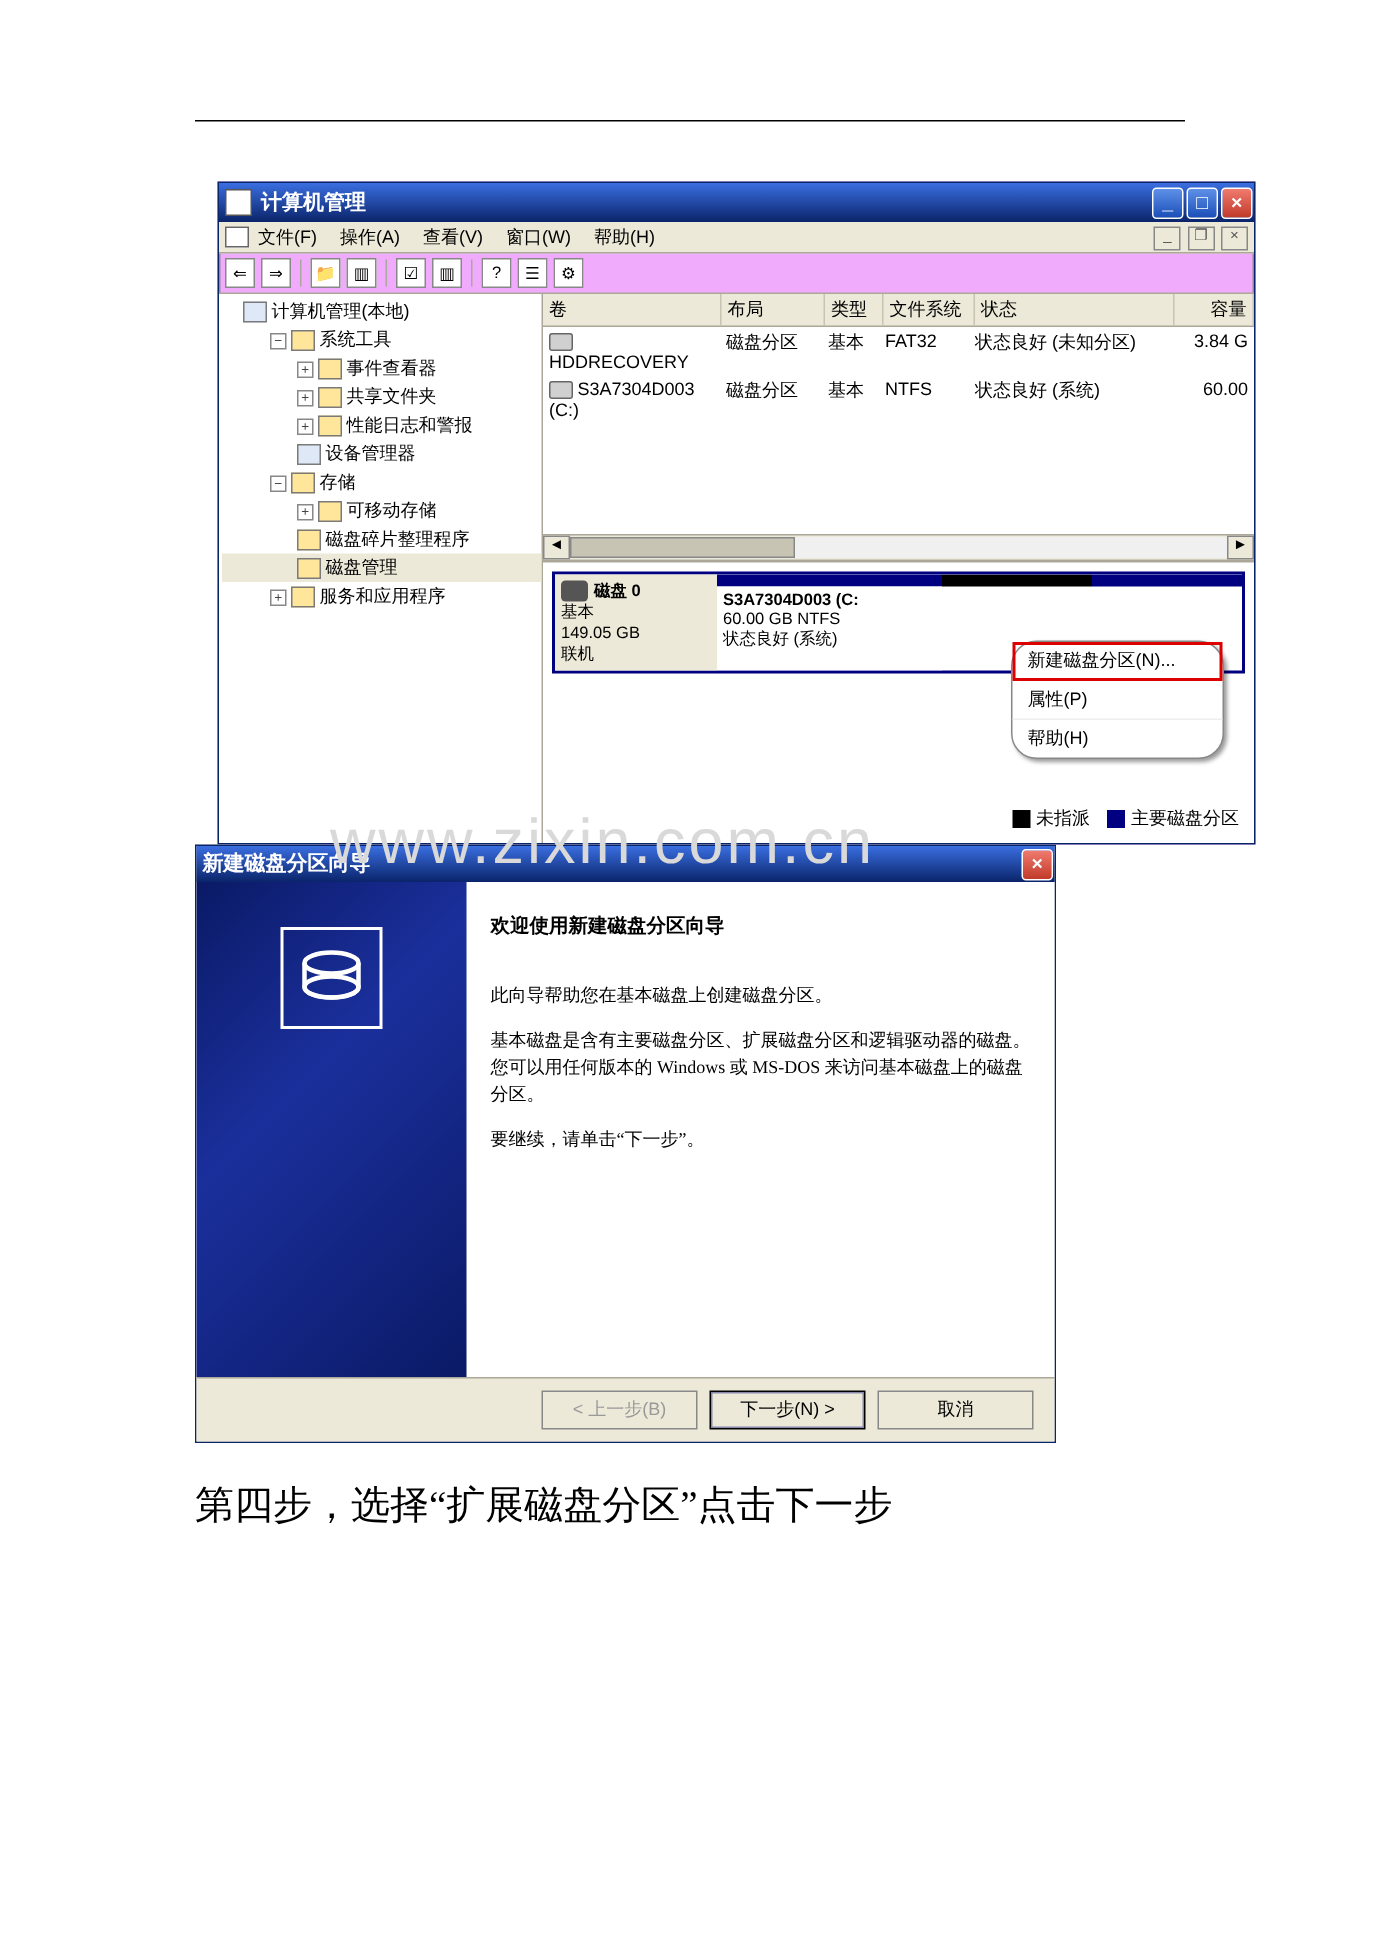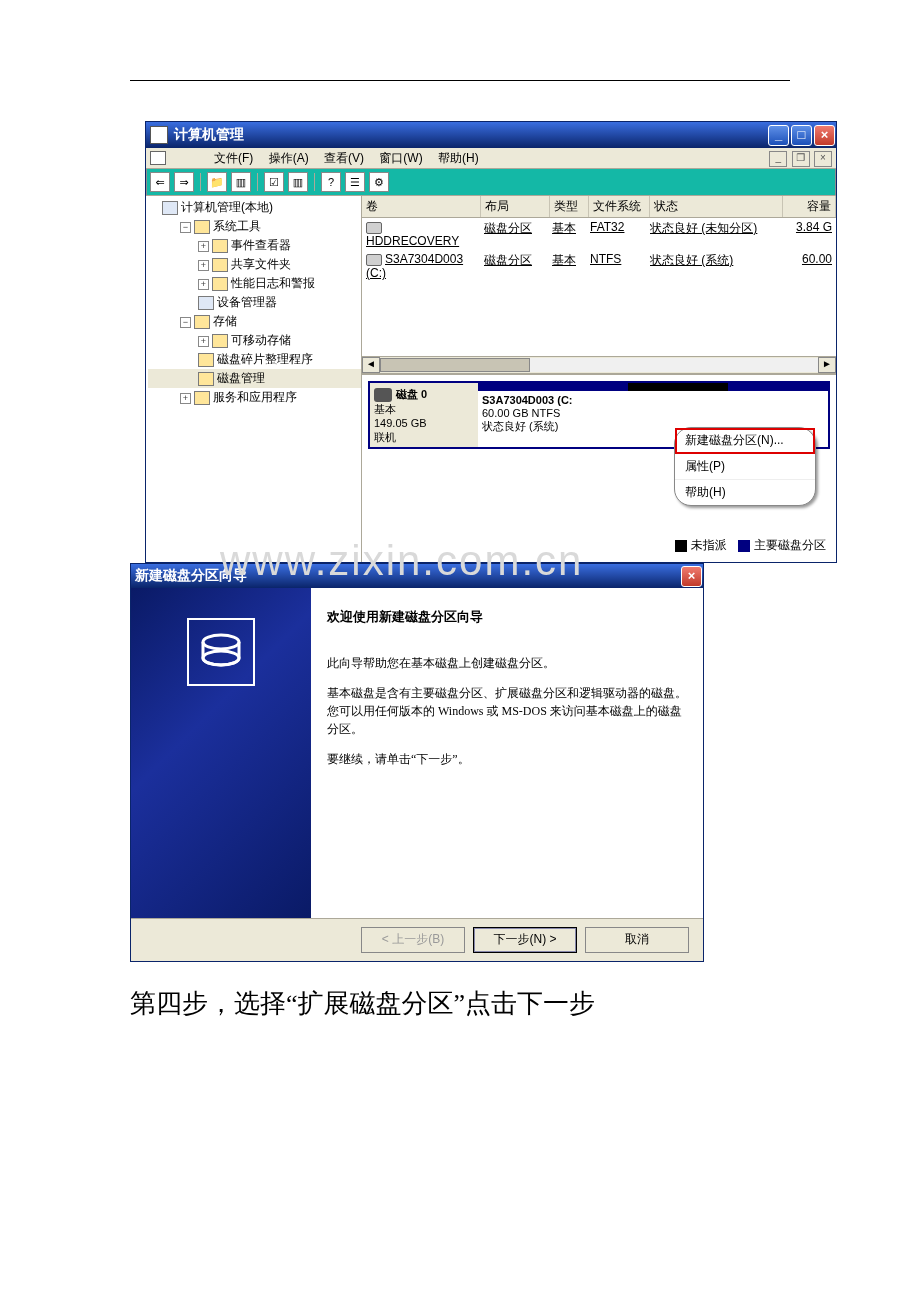--- a/index.html
+++ b/index.html
@@ -13,21 +13,21 @@
     border: none;
     border-top: 1.5px solid #000;
   }
   .figure-wrap {
     margin-left: 145px;
   }
   
   .xp-window {
     border: 1px solid #0a246a;
     width: 690px;
-    background: #14b8a6;
+    background: #f0abfc;
     box-shadow: 0 0 0 1px #8f8f8f inset;
   }
   .titlebar {
     background: linear-gradient(to bottom, #3a6ee0, #0a246a);
     height: 26px;
     display: flex;
     align-items: center;
     color: #fff;
     font-size: 14px;
     font-weight: bold;
@@ -49,21 +49,20 @@
     font-family: Arial; font-size: 13px; font-weight: bold;
     box-sizing: border-box;
     border-radius: 3px;
   }
   .winbtn.close { background: linear-gradient(to bottom,#f07b6f,#c13a2a); }
   .mdibar {
     height: 20px; background: #ece9d8;
     display:flex; align-items:center; font-size:12px;
     border-bottom:1px solid #aca899;
     padding:0 4px;
-    gap:42px;
   }
   .mdibar .t-icon{ width:14px; height:12px; background:#fff; border:1px solid #666; margin-right:6px;}
   .mdimenu span{ margin-right:12px;}
   .mdibar .spacer{flex:1;}
   .mdicontrols span{
     display:inline-block; width:16px; height:14px;
     border:1px solid #888; background:#ece9d8; margin-left:1px;
     font-size:10px; text-align:center; line-height:12px; color:#555;
   }
   .toolbar {
@@ -88,21 +87,21 @@
   .node-ico{ display:inline-block; width:14px; height:12px; vertical-align:middle; margin-right:3px; border:1px solid #7a7a7a; background:#ffe69a;}
   .node-ico.pc{ background:#dfe8f6;}
   .exp{ display:inline-block; width:9px; height:9px; border:1px solid #888; text-align:center; line-height:8px; font-size:9px; margin-right:3px; color:#444; background:#fff;}
   .sel{ background:#ece9d8; }
   .rightpane { flex:1; display:flex; flex-direction:column; font-size:12px;}
   .listhead{ display:flex; border-bottom:1px solid #aca899; background:#ece9d8;}
   .listhead div{ border-right:1px solid #c8c4b4; padding:2px 4px;}
   .col-vol{width:110px;} .col-layout{width:60px;} .col-type{width:30px;} .col-fs{width:52px;} .col-status{flex:1;} .col-cap{width:44px; text-align:right;}
   .listbody{ }
   .row{ display:flex; padding:1px 0;}
-  .row div{ padding:1px 4px;text-decoration:underline;}
+  .row div{ padding:1px 4px;}
   .vol-ico{ display:inline-block; width:14px; height:10px; border:1px solid #666; background:#d0d0d0; border-radius:2px; margin-right:3px; vertical-align:middle;}
   .hscroll{ height:16px; background:#ece9d8; border-top:1px solid #aca899; display:flex; align-items:center;}
   .hscroll .btn{ width:16px; height:14px; border:1px solid #888; background:#ece9d8; text-align:center; font-size:10px;}
   .hscroll .track{ flex:1; background:#f0f0f0; height:14px; position:relative;}
   .hscroll .thumb{ position:absolute; left:0; top:0; width:150px; height:14px; background:#c8c4b4; border:1px solid #888; box-sizing:border-box;}
   
   .diskmap-wrap{ border-top:2px solid #aca899; padding:6px 6px 0 6px; flex:1;}
   .diskmap{ display:flex; border:2px solid #000080; height:64px;}
   .diskinfo{ width:100px; background:#ece9d8; padding:4px; font-size:11px; line-height:14px;}
   .diskinfo .d-ico{display:inline-block; width:18px; height:14px; background:#555; border-radius:3px; margin-right:4px; vertical-align:middle;}

